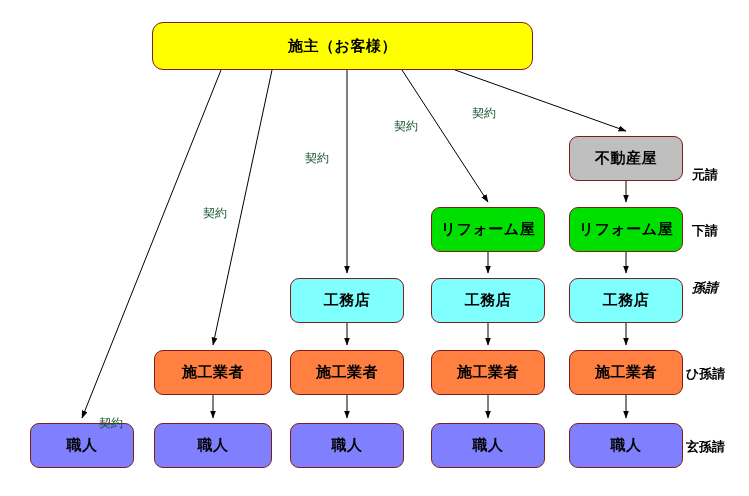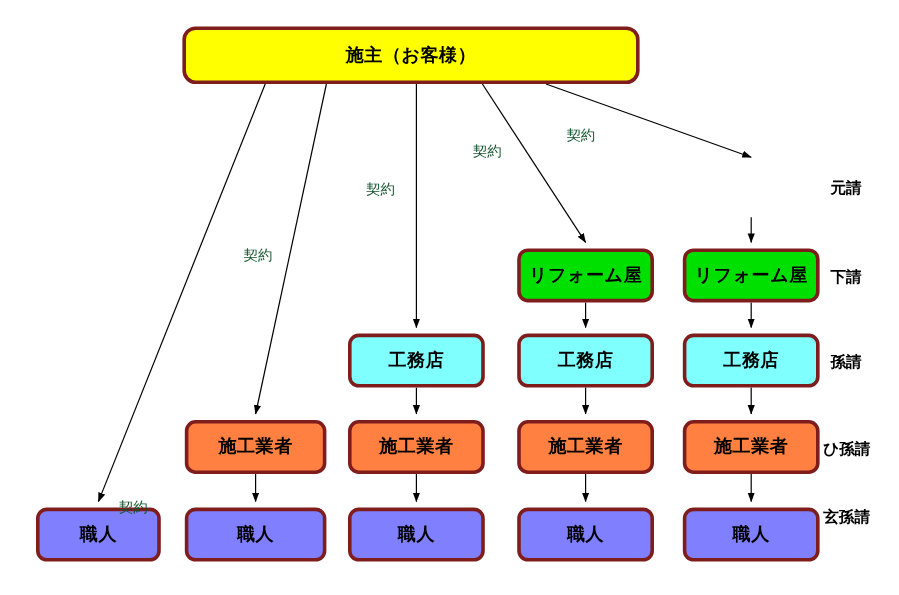--- a/index.html
+++ b/index.html
@@ -19,21 +19,21 @@
     position: absolute;
     left: 0;
     top: 0;
     width: 749px;
     height: 496px;
     pointer-events: none;
   }
   .node {
     position: absolute;
     box-sizing: border-box;
-    border: 3px solid #7f1d1d;
+    border: 1px solid #7f1d1d;
     border-radius: 9px;
     display: flex;
     align-items: center;
     justify-content: center;
     font-size: 15px;
     font-weight: bold;
     color: #000000;
     letter-spacing: 0.5px;
     white-space: nowrap;
     z-index: 3;
@@ -89,20 +89,23 @@
     <line x1="347" y1="323" x2="347" y2="345" stroke="#000000" stroke-width="1" marker-end="url(#arrowhead)"></line>
     <line x1="347" y1="395" x2="347" y2="418" stroke="#000000" stroke-width="1" marker-end="url(#arrowhead)"></line>
 
     <line x1="213" y1="395" x2="213" y2="418" stroke="#000000" stroke-width="1" marker-end="url(#arrowhead)"></line>
   </svg>
 
   <div class="node top-node" style="left:152px; top:22px; width:381px; height:48px; background:#ffff00;">
     <span>施主（お客様）</span>
   </div>
 
+  <div class="node" style="left:569px; top:136px; width:114px; height:45px; background:#bfbfbf;">
+    <span>不動産屋</span>
+  </div>
 
   <div class="node" style="left:431px; top:207px; width:114px; height:45px; background:#00e000;">
     <span>リフォーム屋</span>
   </div>
 
   <div class="node" style="left:569px; top:207px; width:114px; height:45px; background:#00e000;">
     <span>リフォーム屋</span>
   </div>
 
   <div class="node" style="left:290px; top:278px; width:114px; height:45px; background:#80ffff;">
@@ -146,25 +149,25 @@
   </div>
 
   <div class="node" style="left:431px; top:423px; width:114px; height:45px; background:#8080ff;">
     <span>職人</span>
   </div>
 
   <div class="node" style="left:569px; top:423px; width:114px; height:45px; background:#8080ff;">
     <span>職人</span>
   </div>
 
-  <div class="tier-label" style="left:692px; top:148px;">元請</div>
+  <div class="tier-label" style="left:692px; top:166px;">元請</div>
   <div class="tier-label" style="left:692px; top:222px;text-align:right;">下請</div>
-  <div class="tier-label" style="left:692px; top:293px;">孫請</div>
+  <div class="tier-label" style="left:692px; top:279px;font-style:italic;">孫請</div>
   <div class="tier-label" style="left:686px; top:365px;">ひ孫請</div>
-  <div class="tier-label" style="left:686px; top:422px;">玄孫請</div>
+  <div class="tier-label" style="left:686px; top:438px;">玄孫請</div>
 
   <div class="edge-label" style="left:99px; top:415px;">契約</div>
   <div class="edge-label" style="left:203px; top:205px;">契約</div>
   <div class="edge-label" style="left:305px; top:150px;">契約</div>
   <div class="edge-label" style="left:394px; top:118px;">契約</div>
   <div class="edge-label" style="left:472px; top:105px;">契約</div>
 
 </div>
 
 </body></html>

